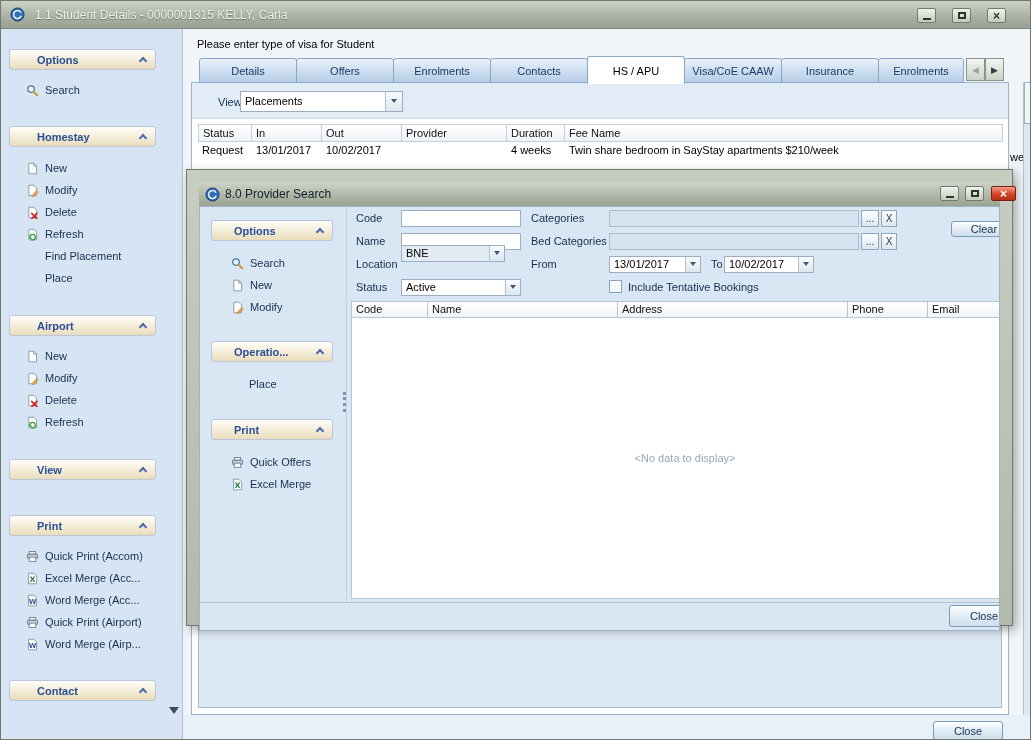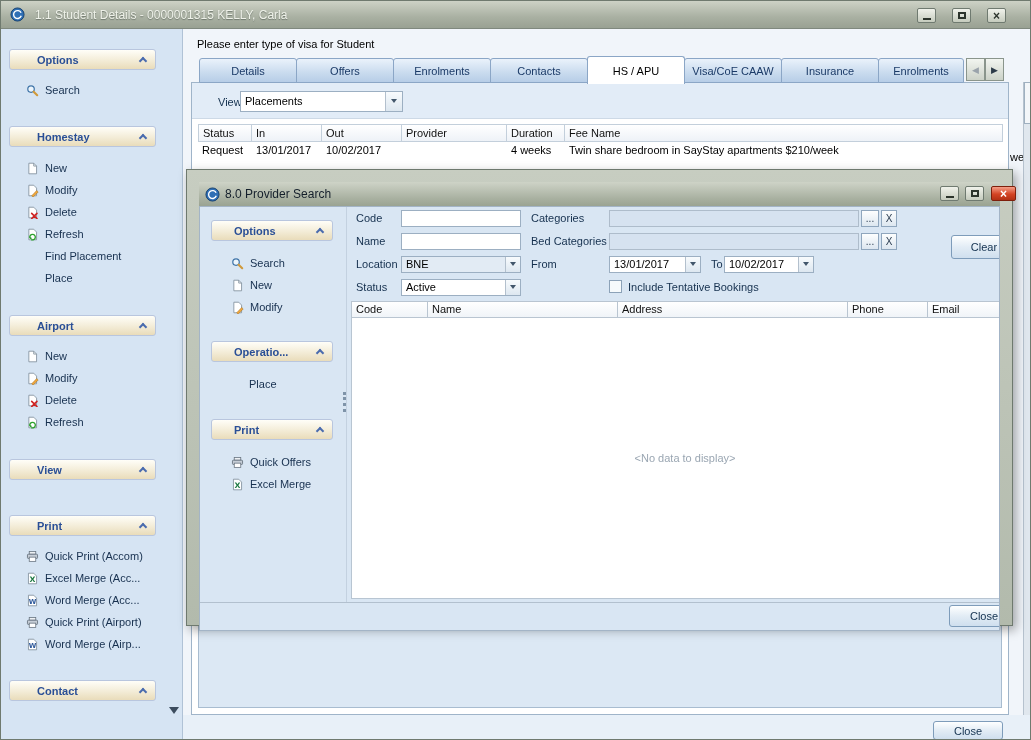--- a/index.html
+++ b/index.html
@@ -465,24 +465,24 @@
       <span class="flabel" style="left:331px;top:5px">Categories</span>
       <span class="dbox" style="left:409px;top:3px"></span>
       <span class="mini" style="left:661px;top:3px">...</span>
       <span class="mini" style="left:681px;top:3px;width:16px">X</span>
 
       <span class="flabel" style="left:331px;top:28px">Bed Categories</span>
       <span class="dbox" style="left:409px;top:26px"></span>
       <span class="mini" style="left:661px;top:26px">...</span>
       <span class="mini" style="left:681px;top:26px;width:16px">X</span>
 
-      <button class="btn" style="position:absolute;left:751px;top:28px;width:66px;height:24px">Clear</button>
+      <button class="btn" style="position:absolute;left:751px;top:14px;width:66px;height:16px">Clear</button>
 
       <span class="flabel" style="left:156px;top:51px">Location</span>
-      <div class="combo small dim" style="left:201px;top:49px;width:120px">
+      <div class="combo small dim" style="left:201px;top:38px;width:104px">
         <span class="val">BNE</span>
         <span class="arr"></span>
       </div>
       <span class="flabel" style="left:331px;top:51px">From</span>
       <div class="combo small" style="left:409px;top:49px;width:92px">
         <span class="val">13/01/2017</span>
         <span class="arr"></span>
       </div>
       <span class="flabel" style="left:511px;top:51px">To</span>
       <div class="combo small" style="left:524px;top:49px;width:90px">

